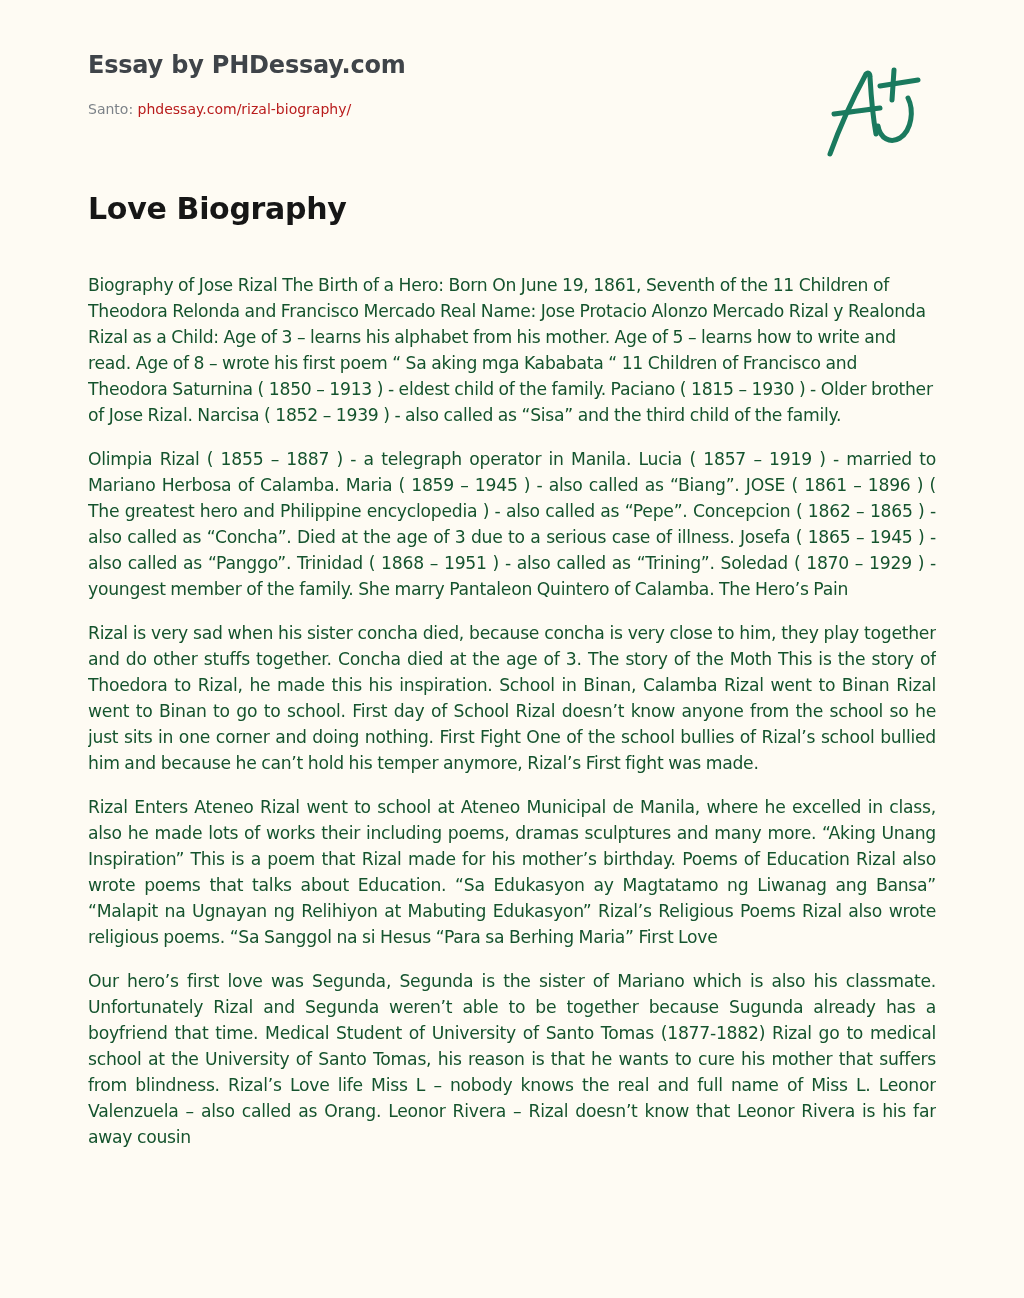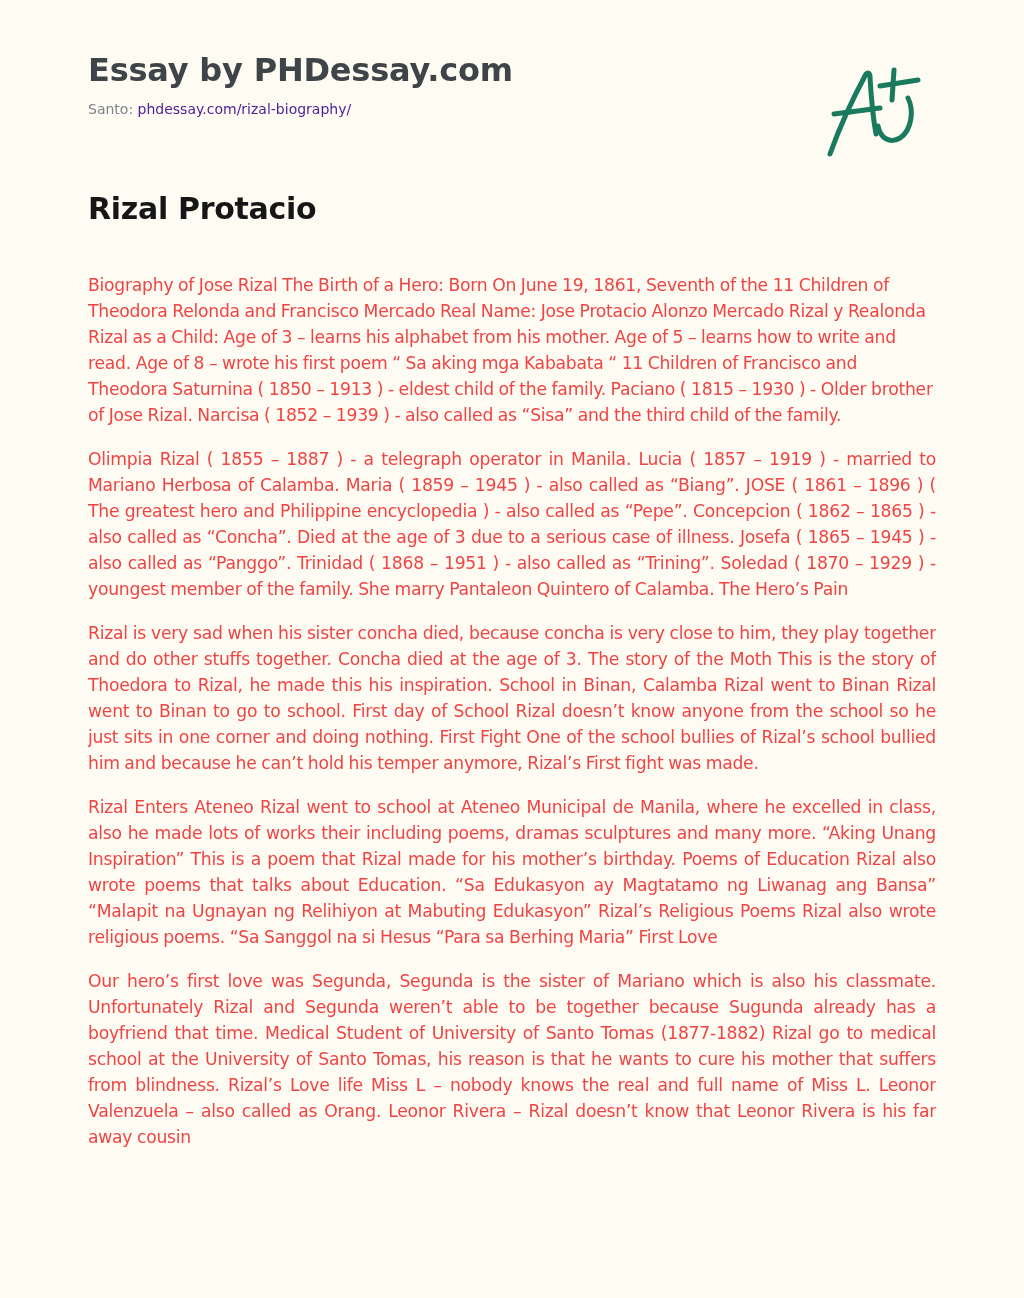--- a/index.html
+++ b/index.html
@@ -12,34 +12,34 @@
     height: 1298px;
     position: relative;
     overflow: hidden;
     font-family: "DejaVu Sans", sans-serif;
     color: #2b2b2b;
   }
   .header-brand {
     position: absolute;
     left: 88px;
     top: 51px;
-    font-size: 32px;
+    font-size: 24px;
     font-weight: bold;
     color: #3f4449;
     letter-spacing: -0.2px;
   }
   .source-line {
     position: absolute;
     left: 88px;
     top: 101px;
     font-size: 14px;
     color: #7d8389;
   }
   .source-link {
-    color: #4c1d95;
+    color: #b91c1c;
     text-decoration: none;
     margin-top: 28px;
   }
   .logo {
     position: absolute;
     left: 822px;
     top: 64px;
     width: 106px;
     height: 96px;
   }
@@ -59,21 +59,21 @@
     top: 272px;
     width: 848px;
     height: 978px;
     overflow: hidden;
   }
   .content p {
     margin: 0 0 18px 0;
     font-size: 17.2px;
     line-height: 26px;
     text-align: justify;
-    color: #ef4444;
+    color: #14532d;
     letter-spacing: -0.25px;
     word-spacing: -0.5px;
   }
   .content p.first {
     text-align: left;
   }
 </style>
 </head>
 <body>
 
@@ -86,21 +86,21 @@
     <g fill="none" stroke="#1a7a5e" stroke-width="5" stroke-linecap="round" stroke-linejoin="round">
       <path d="M8 90 C 18 62, 30 36, 44 10 C 46 8, 48 9, 48 13 C 49 30, 50 48, 54 70"></path>
       <path d="M12 50 C 28 48, 44 46, 58 44"></path>
       <path d="M72 6 L 70 36"></path>
       <path d="M58 22 C 70 20, 84 18, 96 16"></path>
       <path d="M86 34 C 92 46, 90 66, 78 74 C 68 80, 58 74, 56 62"></path>
     </g>
   </svg>
 </div>
 
-<h1 class="title">Rizal Protacio</h1>
+<h1 class="title">Love Biography</h1>
 
 <div class="content">
   <p class="first">Biography of Jose Rizal The Birth of a Hero: Born On June 19, 1861, Seventh of the 11 Children of Theodora Relonda and Francisco Mercado Real Name: Jose Protacio Alonzo Mercado Rizal y Realonda Rizal as a Child: Age of 3 – learns his alphabet from his mother. Age of 5 – learns how to write and read. Age of 8 – wrote his first poem “ Sa aking mga Kababata “ 11 Children of Francisco and Theodora Saturnina ( 1850 – 1913 ) - eldest child of the family. Paciano ( 1815 – 1930 ) - Older brother of Jose Rizal. Narcisa ( 1852 – 1939 ) - also called as “Sisa” and the third child of the family.</p>
   <p>Olimpia Rizal ( 1855 – 1887 ) - a telegraph operator in Manila. Lucia ( 1857 – 1919 ) - married to Mariano Herbosa of Calamba. Maria ( 1859 – 1945 ) - also called as “Biang”. JOSE ( 1861 – 1896 ) ( The greatest hero and Philippine encyclopedia ) - also called as “Pepe”. Concepcion ( 1862 – 1865 ) - also called as “Concha”. Died at the age of 3 due to a serious case of illness. Josefa ( 1865 – 1945 ) - also called as “Panggo”. Trinidad ( 1868 – 1951 ) - also called as “Trining”. Soledad ( 1870 – 1929 ) - youngest member of the family. She marry Pantaleon Quintero of Calamba. The Hero’s Pain</p>
   <p>Rizal is very sad when his sister concha died, because concha is very close to him, they play together and do other stuffs together. Concha died at the age of 3. The story of the Moth This is the story of Thoedora to Rizal, he made this his inspiration. School in Binan, Calamba Rizal went to Binan Rizal went to Binan to go to school. First day of School Rizal doesn’t know anyone from the school so he just sits in one corner and doing nothing. First Fight One of the school bullies of Rizal’s school bullied him and because he can’t hold his temper anymore, Rizal’s First fight was made.</p>
   <p>Rizal Enters Ateneo Rizal went to school at Ateneo Municipal de Manila, where he excelled in class, also he made lots of works their including poems, dramas sculptures and many more. “Aking Unang Inspiration” This is a poem that Rizal made for his mother’s birthday. Poems of Education Rizal also wrote poems that talks about Education. “Sa Edukasyon ay Magtatamo ng Liwanag ang Bansa” “Malapit na Ugnayan ng Relihiyon at Mabuting Edukasyon” Rizal’s Religious Poems Rizal also wrote religious poems. “Sa Sanggol na si Hesus “Para sa Berhing Maria” First Love</p>
   <p>Our hero’s first love was Segunda, Segunda is the sister of Mariano which is also his classmate. Unfortunately Rizal and Segunda weren’t able to be together because Sugunda already has a boyfriend that time. Medical Student of University of Santo Tomas (1877-1882) Rizal go to medical school at the University of Santo Tomas, his reason is that he wants to cure his mother that suffers from blindness. Rizal’s Love life Miss L – nobody knows the real and full name of Miss L. Leonor Valenzuela – also called as Orang. Leonor Rivera – Rizal doesn’t know that Leonor Rivera is his far away cousin</p>
 </div>
 
 </body></html>

